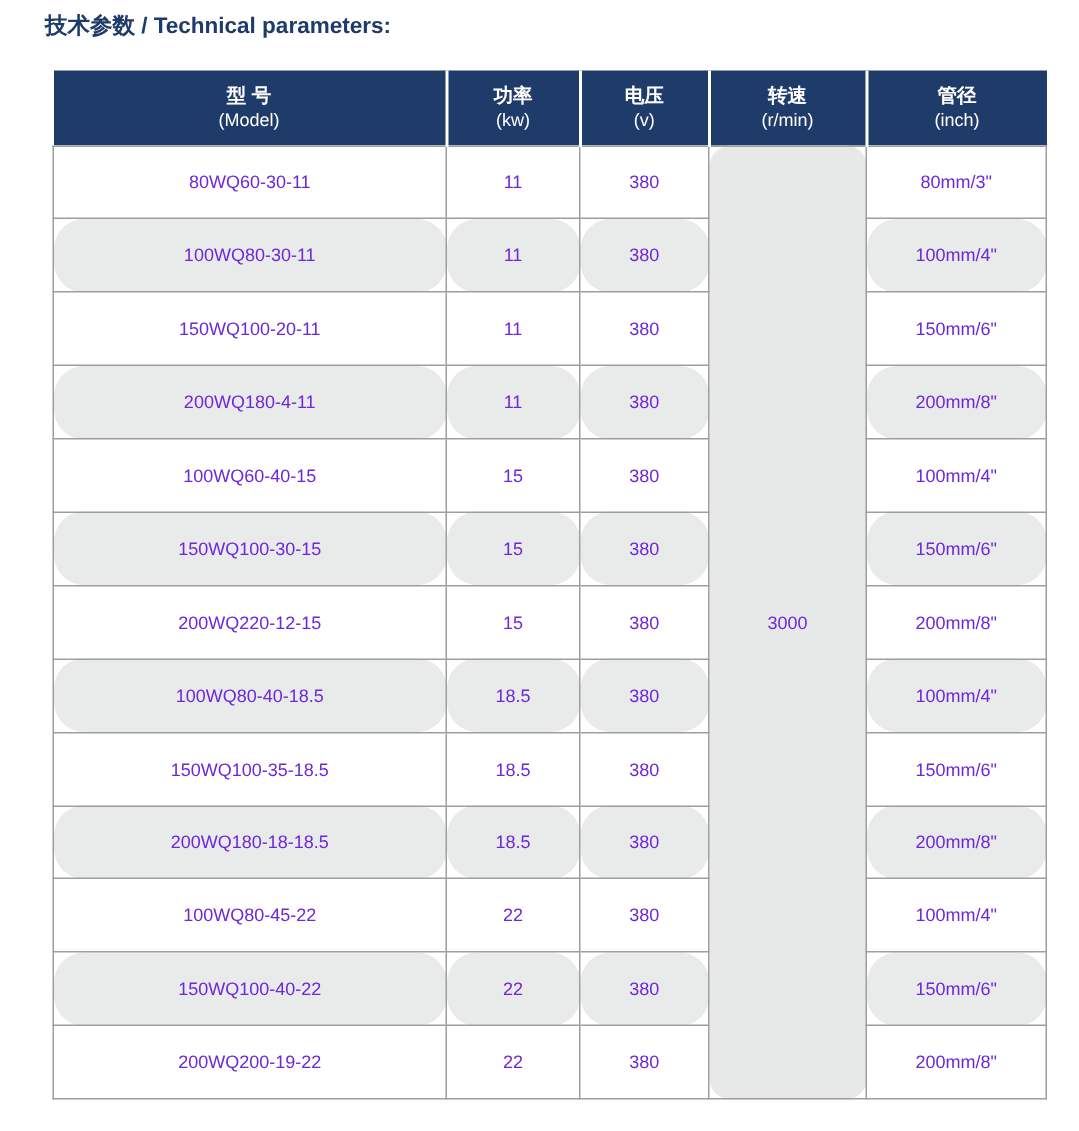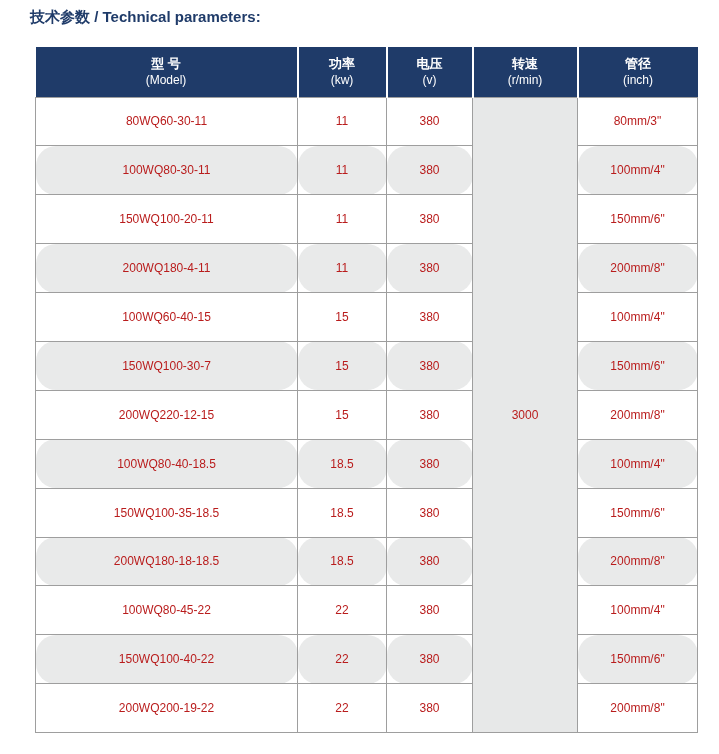--- a/index.html
+++ b/index.html
@@ -55,25 +55,25 @@
     line-height: 1.25;
     text-align: center;
   }
   .params-table td {
     height: 48.9px;
     padding: 0;
     text-align: center;
     vertical-align: middle;
     border: 1px solid #9e9e9e;
     font-size: 12px;
-    color: #b91c1c;
+    color: #6d28d9;
     background: #ffffff;
   }
   .params-table tr.alt td { background: #e9eaea; border-radius: 20px; }
-  .params-table td.speed-cell { background: #e7e8e8; }
+  .params-table td.speed-cell { background: #e7e8e8; border-radius: 14px; }
 </style>
 </head>
 <body>
 
 <div class="page">
   <h2 class="title">技术参数 / Technical parameters:</h2>
 
   <table class="params-table">
     <colgroup>
       <col style="width:262px">
@@ -132,21 +132,21 @@
           <td>380</td>
           <td>200mm/8"</td>
         </tr>
         <tr>
           <td>100WQ60-40-15</td>
           <td>15</td>
           <td>380</td>
           <td>100mm/4"</td>
         </tr>
         <tr class="alt">
-          <td>150WQ100-30-7</td>
+          <td>150WQ100-30-15</td>
           <td>15</td>
           <td>380</td>
           <td>150mm/6"</td>
         </tr>
         <tr>
           <td>200WQ220-12-15</td>
           <td>15</td>
           <td>380</td>
           <td>200mm/8"</td>
         </tr>

